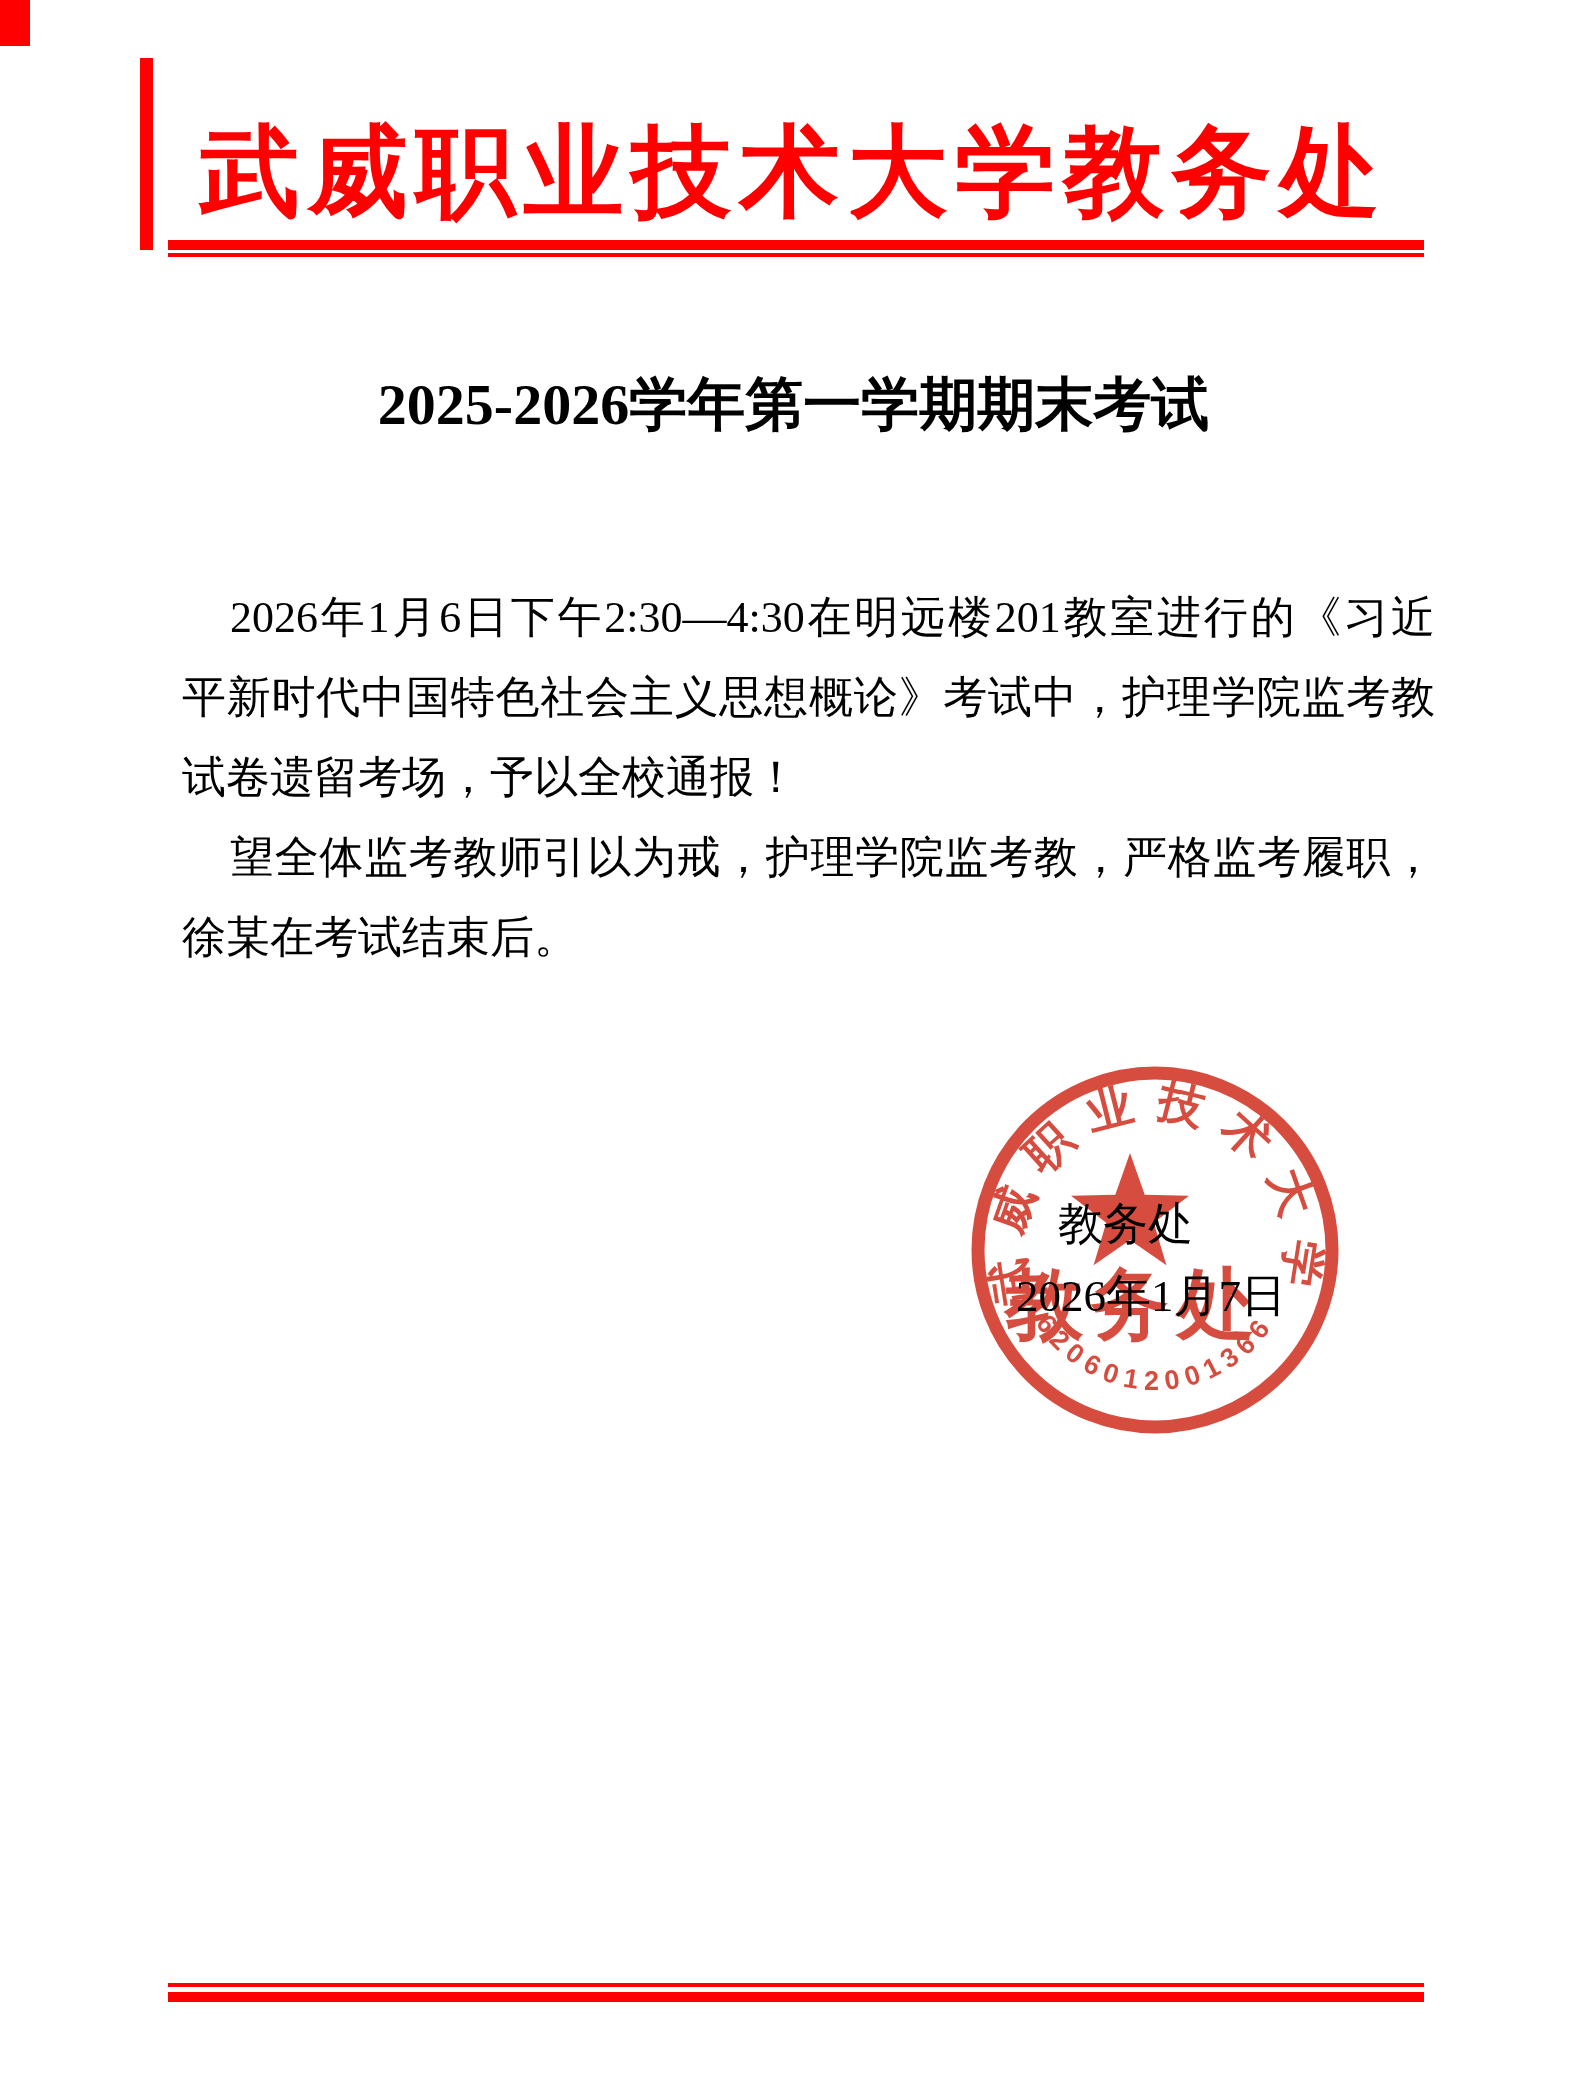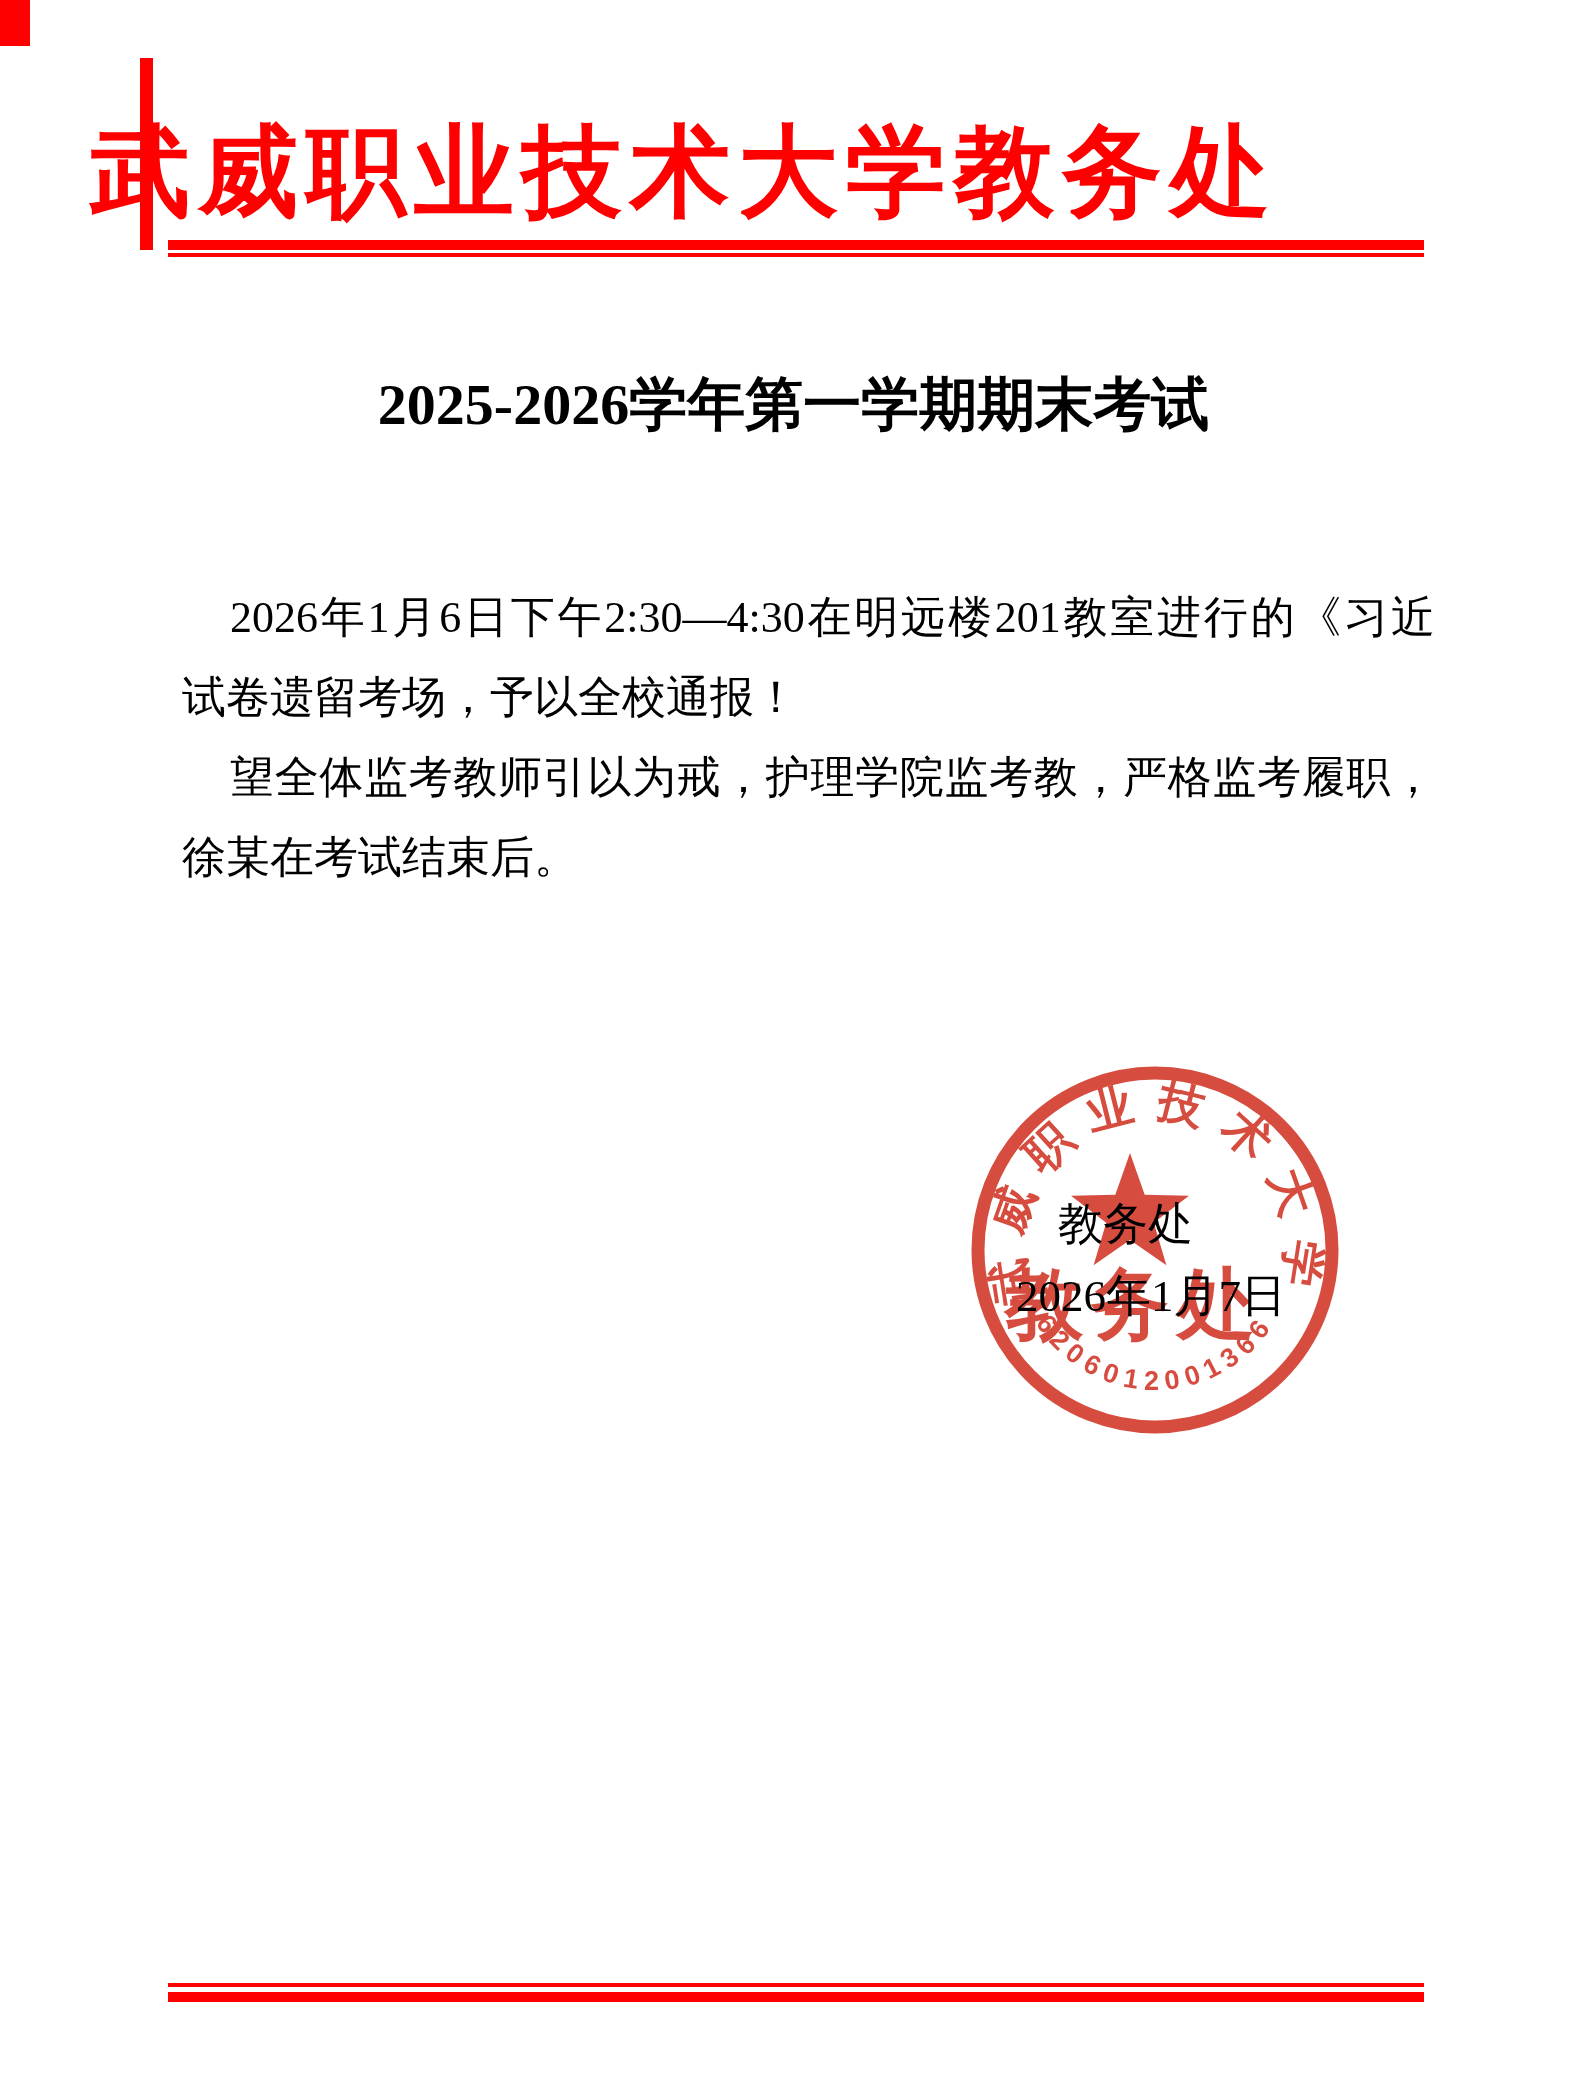--- a/index.html
+++ b/index.html
@@ -11,20 +11,21 @@
     font-family:"Liberation Serif","DejaVu Serif",serif;
     color:#000;
   }
   
   .artifact-corner{position:absolute;left:0;top:0;width:30px;height:46px;background:#fe0000;}
   .artifact-edge{position:absolute;left:140px;top:58px;width:13px;height:192px;background:#fe0000;}
 
   
   .org-header{
     position:absolute;left:90px;right:90px;top:118px;
+    text-align:center;
     font-size:100px;font-weight:bold;color:#fe0000;
     letter-spacing:8px;line-height:1.1;white-space:nowrap;
   }
   .rule-top{position:absolute;left:168px;width:1256px;top:240px;}
   .rule-top .thick{height:10px;background:#fe0000;}
   .rule-top .gap{height:3px;}
   .rule-top .thin{height:4px;background:#fe0000;}
 
   .rule-bottom{position:absolute;left:168px;width:1256px;top:1983px;}
   .rule-bottom .thin{height:4px;background:#fe0000;}
@@ -81,20 +82,21 @@
     <div class="gap"></div>
     <div class="thin"></div>
   </div>
 
   <div class="doc-title">
     <div>2025-2026学年第一学期期末考试</div>
   </div>
 
   <div class="body-text">
     <div class="line just indent">2026年1月6日下午2:30—4:30在明远楼201教室进行的《习近</div>
+    <div class="line just">平新时代中国特色社会主义思想概论》考试中，护理学院监考教</div>
     <div class="line">试卷遗留考场，予以全校通报！</div>
     <div class="line just indent">望全体监考教师引以为戒，护理学院监考教，严格监考履职，</div>
     <div class="line">徐某在考试结束后。</div>
   </div>
 
   <div class="seal">
     <svg viewBox="0 0 374 374" xmlns="http://www.w3.org/2000/svg">
       <g opacity="0.9">
         <circle cx="187" cy="187" r="177" fill="none" stroke="#d23a2b" stroke-width="13"></circle>
         <polygon fill="#d23a2b" points="162,90 176.7,131.8 221,132.8 185.8,159.7 198.4,202.2 162,177 125.6,202.2 138.2,159.7 103,132.8 147.3,131.8"></polygon>

